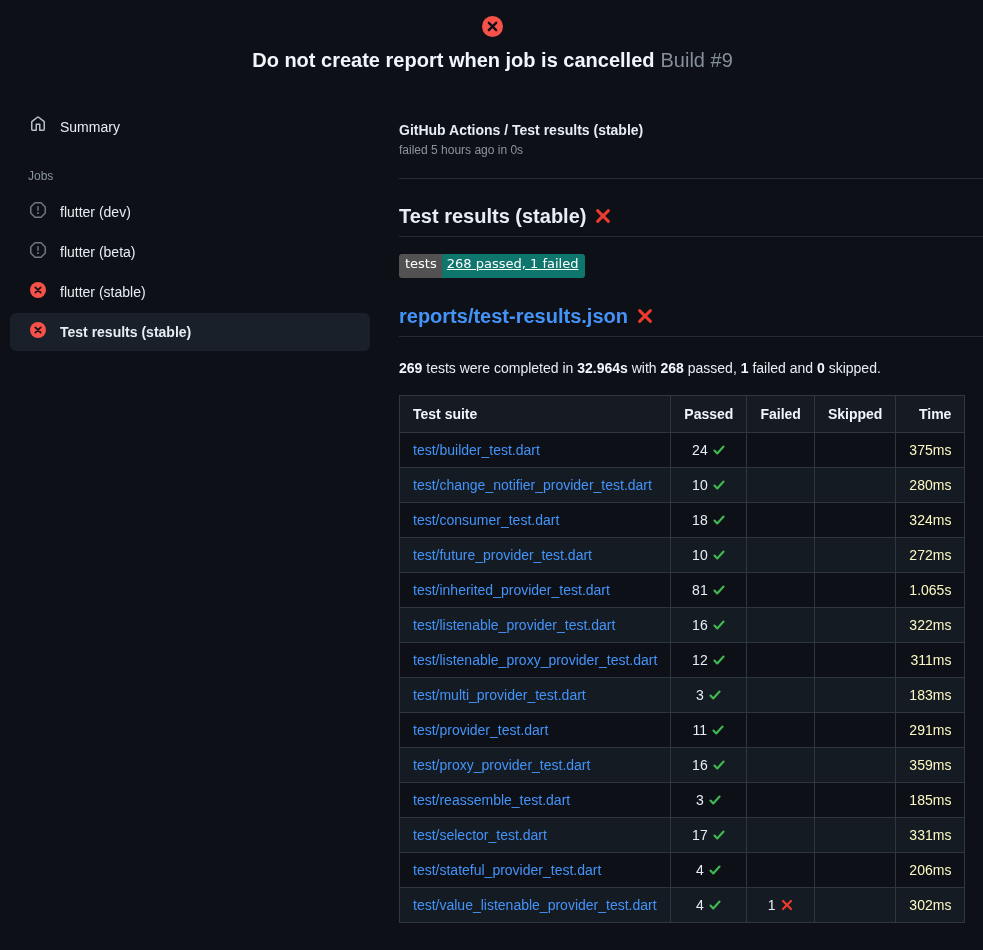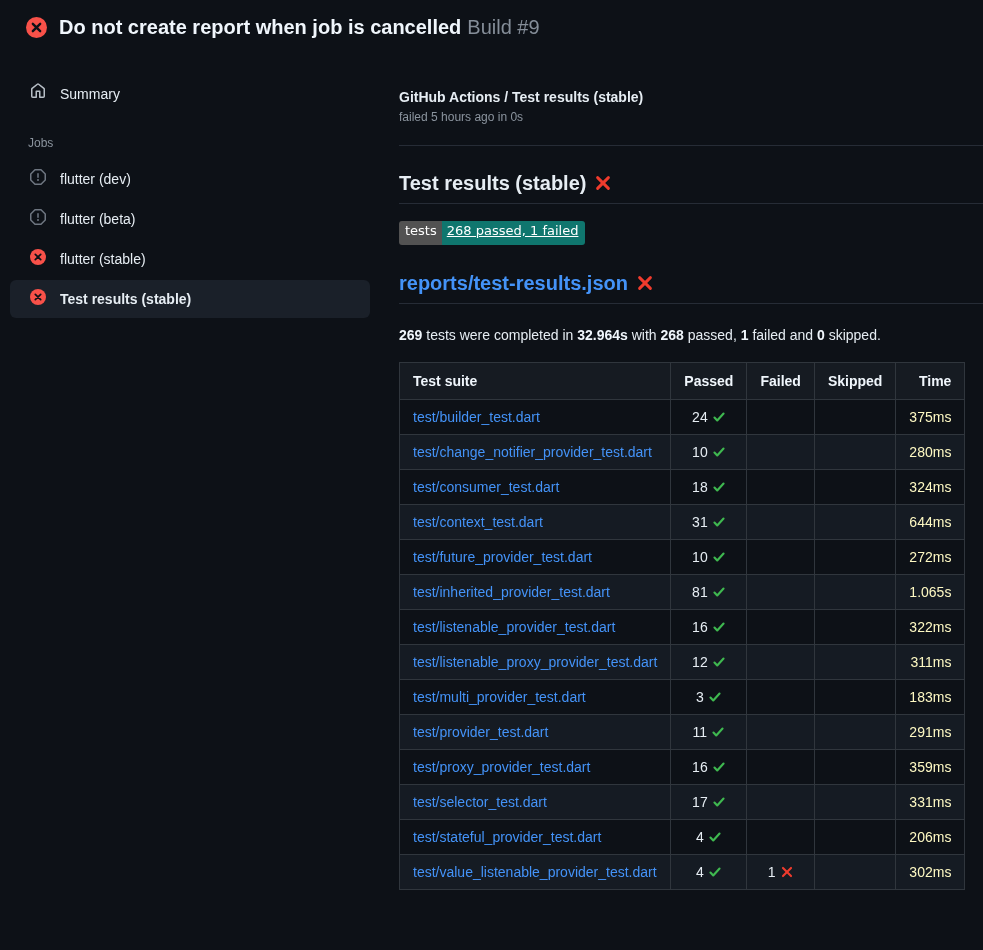--- a/index.html
+++ b/index.html
@@ -9,20 +9,21 @@
     color: #e6edf3;
     font-family: "Liberation Sans", "DejaVu Sans", sans-serif;
     font-size: 14px;
     overflow: hidden;
   }
   
   .top-header {
     display: flex; align-items: center;
     padding: 16px 24px 14px 26px;
     gap: 12px;
+    flex-direction: column;
   }
   .top-header .status-icon { width: 21px; height: 21px; flex: 0 0 auto; }
   .top-header h1 {
     font-size: 20px; font-weight: 700; color: #f0f6fc;
     white-space: nowrap;
   }
   .top-header .build-number {
     font-size: 20px; font-weight: 400; color: #858e99; margin-left: 6px;
   }
   
@@ -213,29 +214,20 @@
           <tr>
             <td class="cell-suite"><a href="#">test/consumer_test.dart</a></td>
             <td class="cell-passed"><span>18</span><span class="mini-icon"><svg viewBox="0 0 16 16" width="14" height="14" aria-hidden="true">
                   <path d="M2.8 8.6l3.2 3.4 7.2-8" stroke="#3fb950" stroke-width="2.4" fill="none" stroke-linecap="round" stroke-linejoin="round"></path>
                 </svg></span></td>
             <td class="cell-failed"></td>
             <td class="cell-skipped"></td>
             <td class="cell-time"><span>324ms</span></td>
           </tr>
           <tr>
-            <td class="cell-suite"><a href="#">test/context_test.dart</a></td>
-            <td class="cell-passed"><span>31</span><span class="mini-icon"><svg viewBox="0 0 16 16" width="14" height="14" aria-hidden="true">
-                  <path d="M2.8 8.6l3.2 3.4 7.2-8" stroke="#3fb950" stroke-width="2.4" fill="none" stroke-linecap="round" stroke-linejoin="round"></path>
-                </svg></span></td>
-            <td class="cell-failed"></td>
-            <td class="cell-skipped"></td>
-            <td class="cell-time"><span>644ms</span></td>
-          </tr>
-          <tr>
             <td class="cell-suite"><a href="#">test/future_provider_test.dart</a></td>
             <td class="cell-passed"><span>10</span><span class="mini-icon"><svg viewBox="0 0 16 16" width="14" height="14" aria-hidden="true">
                   <path d="M2.8 8.6l3.2 3.4 7.2-8" stroke="#3fb950" stroke-width="2.4" fill="none" stroke-linecap="round" stroke-linejoin="round"></path>
                 </svg></span></td>
             <td class="cell-failed"></td>
             <td class="cell-skipped"></td>
             <td class="cell-time"><span>272ms</span></td>
           </tr>
           <tr>
             <td class="cell-suite"><a href="#">test/inherited_provider_test.dart</a></td>
@@ -283,20 +275,29 @@
             <td class="cell-time"><span>291ms</span></td>
           </tr>
           <tr>
             <td class="cell-suite"><a href="#">test/proxy_provider_test.dart</a></td>
             <td class="cell-passed"><span>16</span><span class="mini-icon"><svg viewBox="0 0 16 16" width="14" height="14" aria-hidden="true">
                   <path d="M2.8 8.6l3.2 3.4 7.2-8" stroke="#3fb950" stroke-width="2.4" fill="none" stroke-linecap="round" stroke-linejoin="round"></path>
                 </svg></span></td>
             <td class="cell-failed"></td>
             <td class="cell-skipped"></td>
             <td class="cell-time"><span>359ms</span></td>
+          </tr>
+          <tr>
+            <td class="cell-suite"><a href="#">test/reassemble_test.dart</a></td>
+            <td class="cell-passed"><span>3</span><span class="mini-icon"><svg viewBox="0 0 16 16" width="14" height="14" aria-hidden="true">
+                  <path d="M2.8 8.6l3.2 3.4 7.2-8" stroke="#3fb950" stroke-width="2.4" fill="none" stroke-linecap="round" stroke-linejoin="round"></path>
+                </svg></span></td>
+            <td class="cell-failed"></td>
+            <td class="cell-skipped"></td>
+            <td class="cell-time"><span>185ms</span></td>
           </tr>
           <tr>
             <td class="cell-suite"><a href="#">test/selector_test.dart</a></td>
             <td class="cell-passed"><span>17</span><span class="mini-icon"><svg viewBox="0 0 16 16" width="14" height="14" aria-hidden="true">
                   <path d="M2.8 8.6l3.2 3.4 7.2-8" stroke="#3fb950" stroke-width="2.4" fill="none" stroke-linecap="round" stroke-linejoin="round"></path>
                 </svg></span></td>
             <td class="cell-failed"></td>
             <td class="cell-skipped"></td>
             <td class="cell-time"><span>331ms</span></td>
           </tr>

